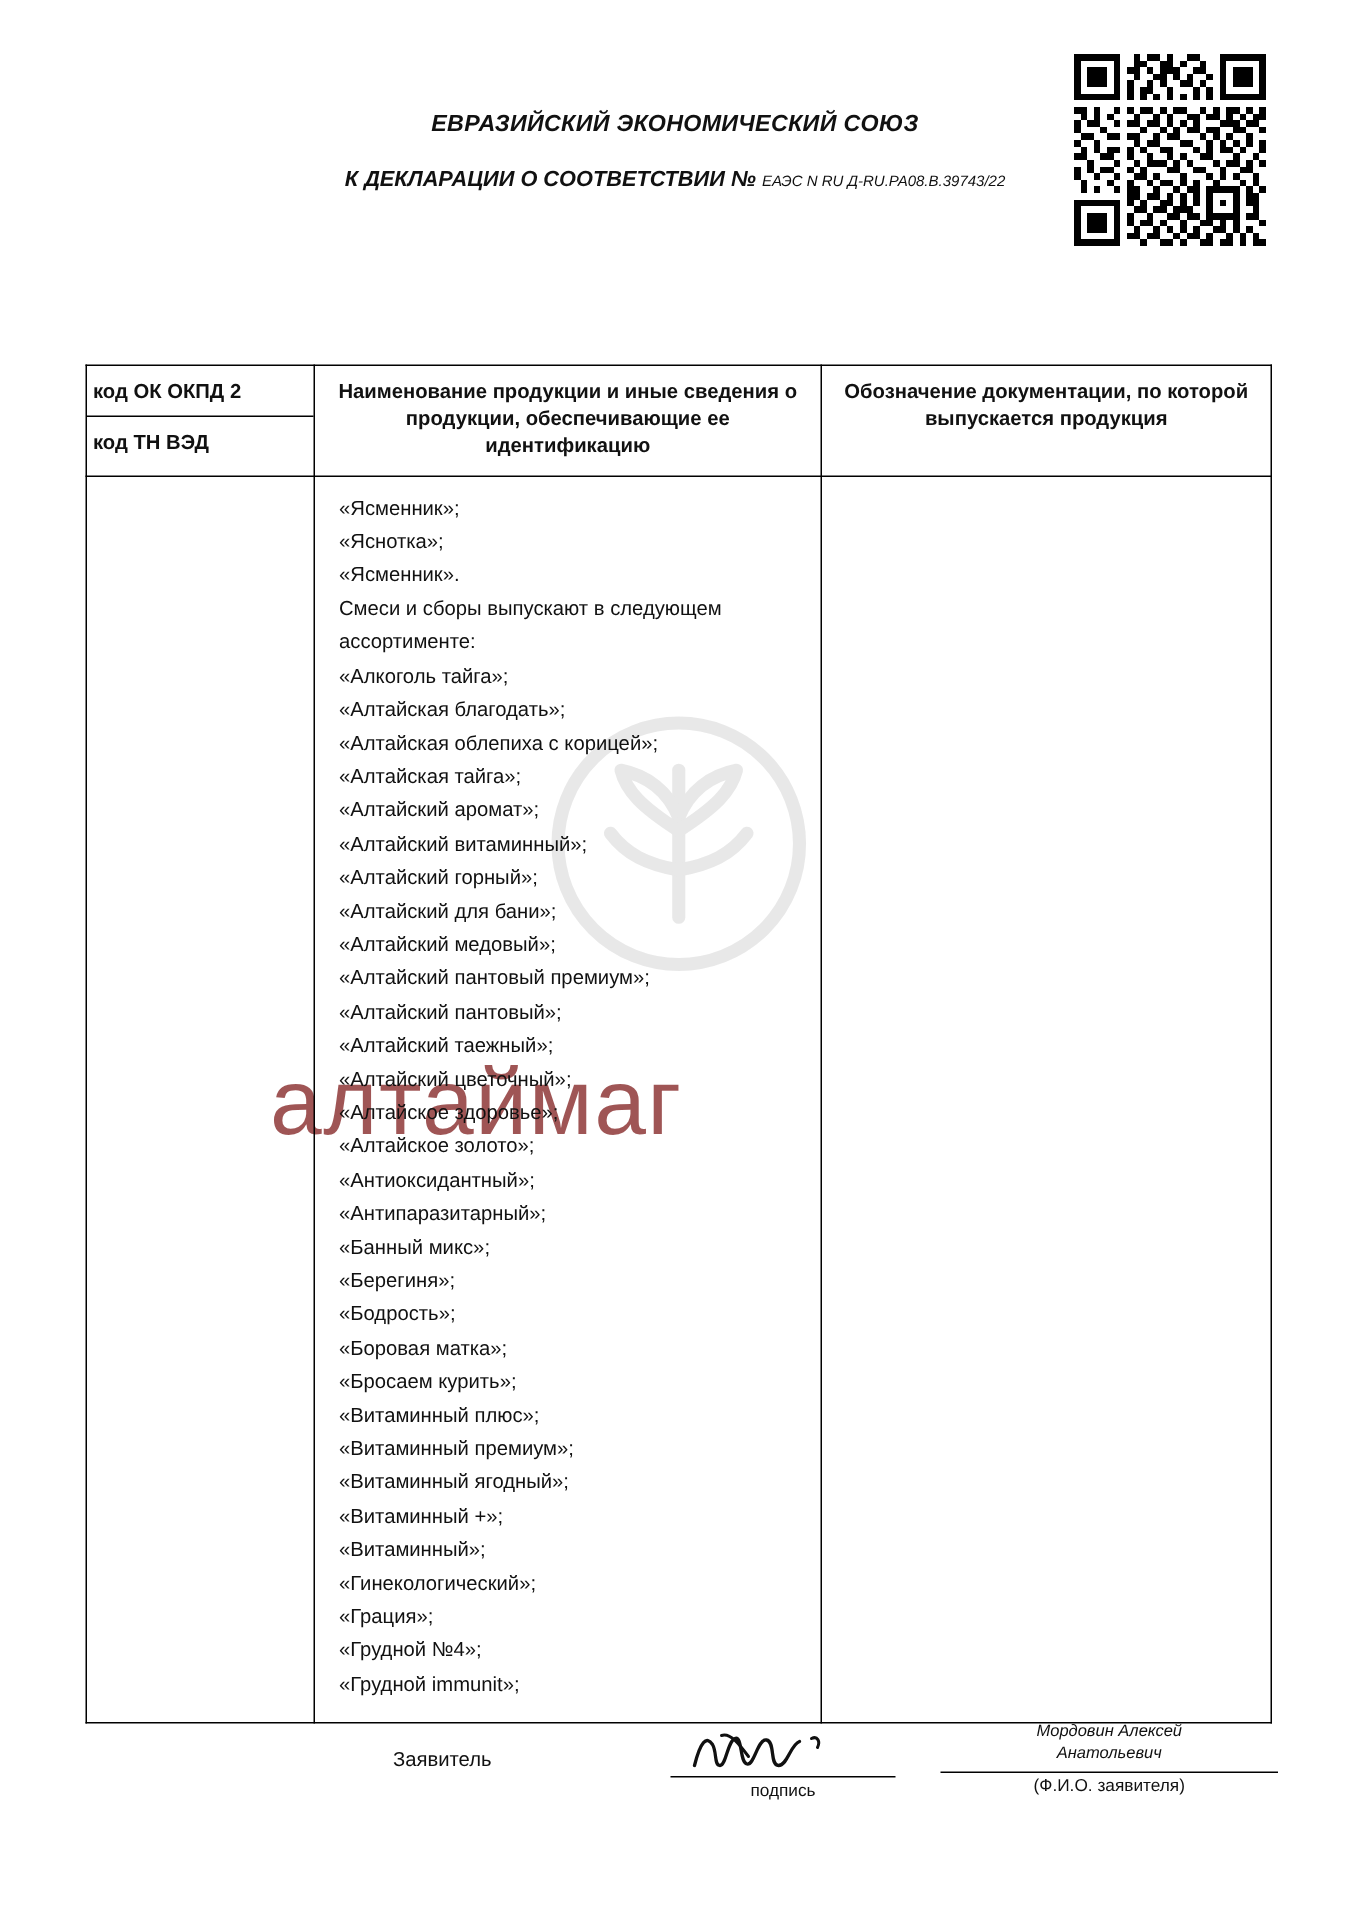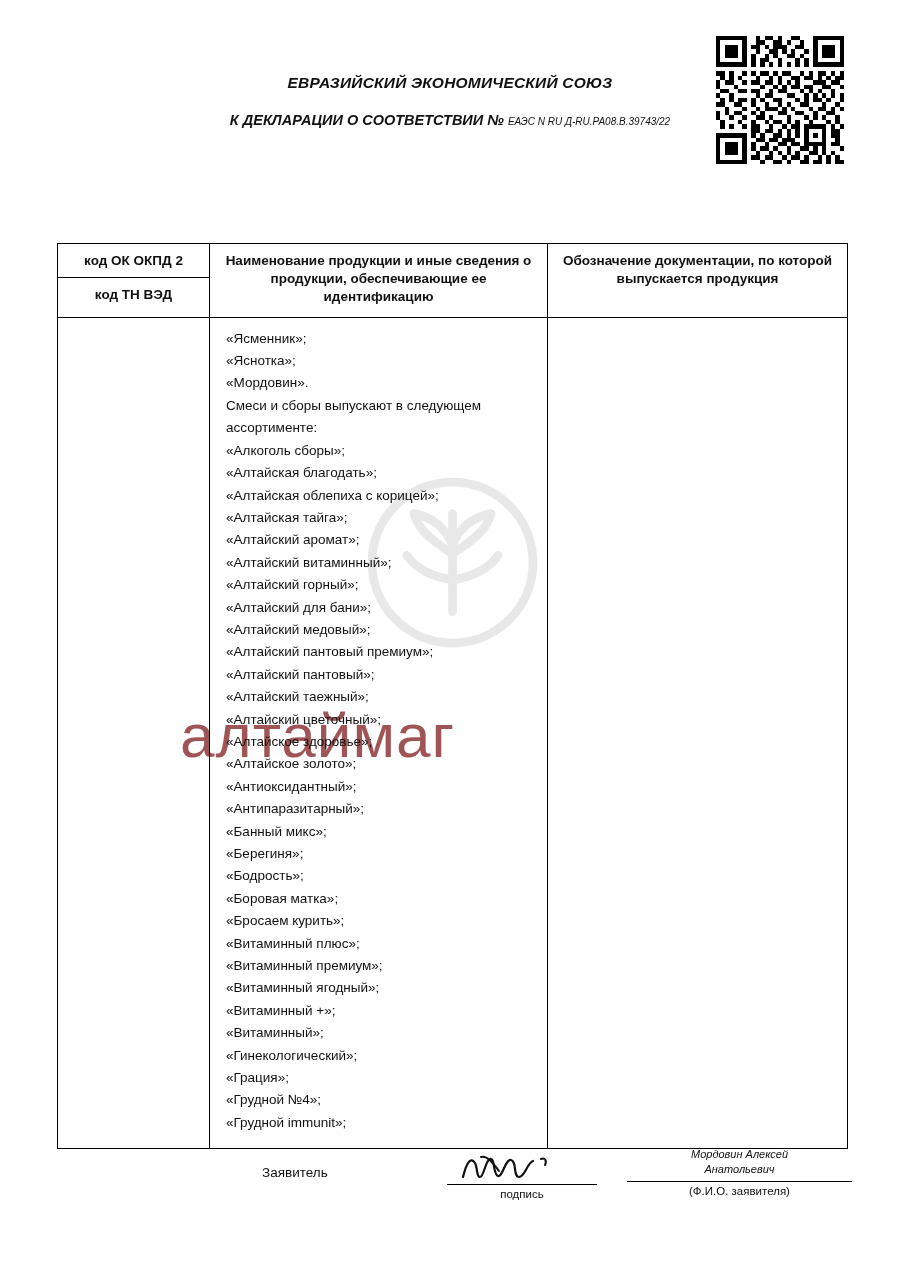--- a/index.html
+++ b/index.html
@@ -132,21 +132,21 @@
     font-size: 13.5px;
     padding: 8px 6px 10px 6px;
     line-height: 1.35;
   }
   .head-split {
     padding: 0;
   }
   .head-split div {
     font-weight: bold;
     font-size: 13.5px;
-    text-align: center;
+    text-align: left;
     padding: 9px 4px;
   }
   .head-split .top {
     border-bottom: 1px solid #000000;
   }
 
   .body-cell {
     padding: 10px 6px 14px 16px;
     font-size: 13.5px;
     line-height: 1.66;
@@ -489,24 +489,24 @@
         </td>
         <td class="head-cell">Наименование продукции и иные сведения о продукции, обеспечивающие ее идентификацию</td>
         <td class="head-cell">Обозначение документации, по которой выпускается продукция</td>
       </tr>
       <tr>
         <td class="body-cell cell-empty"></td>
         <td class="body-cell">
           <div id="product-list">
               <div class="item">«Ясменник»;</div>
               <div class="item">«Яснотка»;</div>
-              <div class="item">«Мордовин».</div>
+              <div class="item">«Ясменник».</div>
               <div class="item">Смеси и сборы выпускают в следующем</div>
               <div class="item">ассортименте:</div>
-              <div class="item">«Алкоголь сборы»;</div>
+              <div class="item">«Алкоголь тайга»;</div>
               <div class="item">«Алтайская благодать»;</div>
               <div class="item">«Алтайская облепиха с корицей»;</div>
               <div class="item">«Алтайская тайга»;</div>
               <div class="item">«Алтайский аромат»;</div>
               <div class="item">«Алтайский витаминный»;</div>
               <div class="item">«Алтайский горный»;</div>
               <div class="item">«Алтайский для бани»;</div>
               <div class="item">«Алтайский медовый»;</div>
               <div class="item">«Алтайский пантовый премиум»;</div>
               <div class="item">«Алтайский пантовый»;</div>

